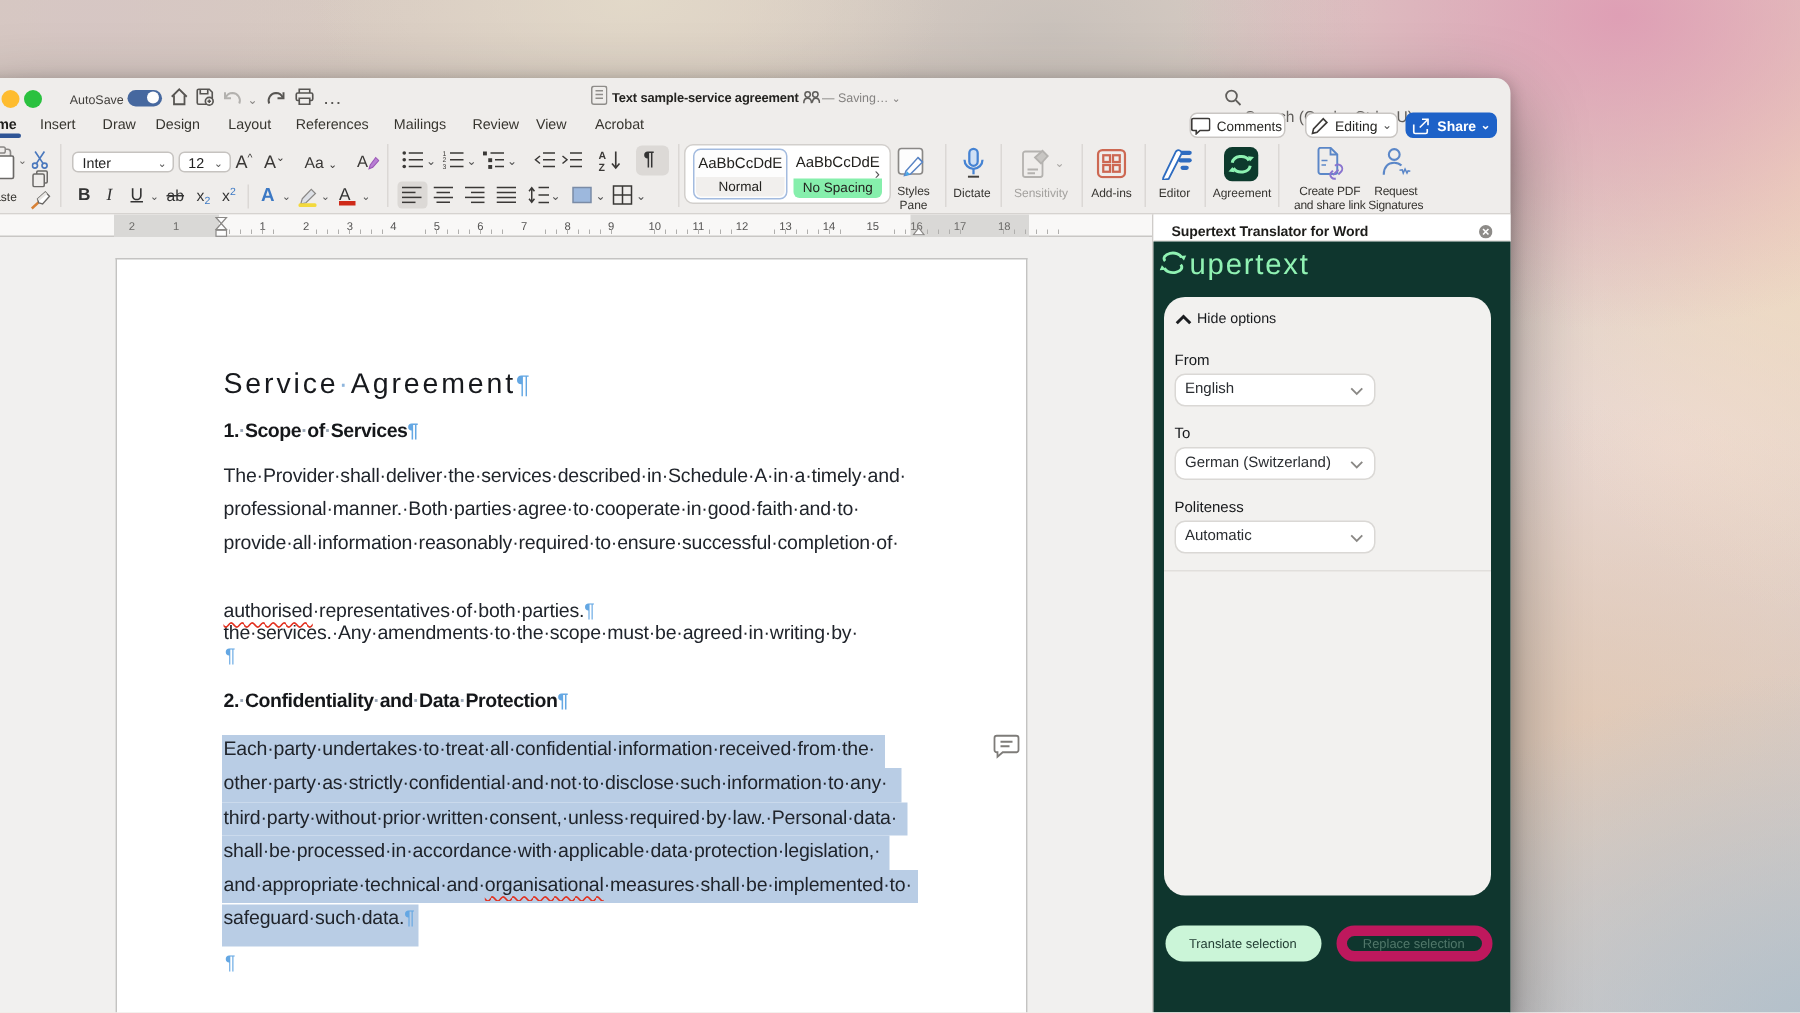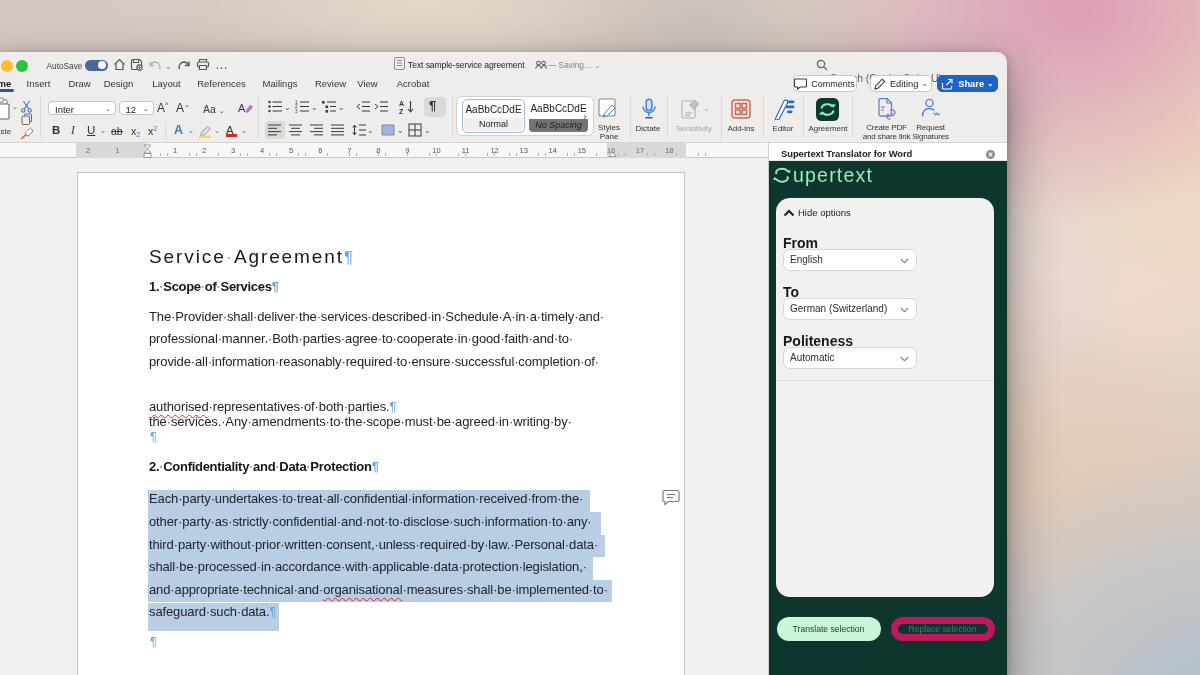--- a/index.html
+++ b/index.html
@@ -40,21 +40,21 @@
   #page { position:absolute; left:77px; top:14px; width:608px; height:520px; background:#fff; border:1px solid #c4c3c2; border-bottom:none; }
   .doc { position:absolute; color:#20242b; }
   .line { position:absolute; white-space:nowrap; font-size:13px; letter-spacing:-0.12px; }
   .pilc { color:#64a7e3; }
   .sq { text-decoration:underline wavy #e2301f 1px; text-underline-offset:2.5px; }
   
   #paneldiv { left:768px; top:143px; width:1px; height:532px; background:#cfccc9; }
   #panelhead { left:769px; top:143px; width:238px; height:18px; background:#ffffff; border-bottom:1px solid #e8e6e3; }
   #panel { left:769px; top:161px; width:238px; height:514px; background:#0f362e; }
   #card { position:absolute; left:7px; top:36.5px; width:218px; height:399px; background:#f2f1ef; border-radius:14px; }
-  .plabel { position:absolute; left:7px; font-size:14px; font-weight:bold; color:#16181b; }
+  .plabel { position:absolute; left:7px; font-size:10px; font-weight:normal; color:#16181b; }
   .dd { position:absolute; left:7px; width:134px; height:21.5px; background:#fff; border:1px solid #dad8d5; border-radius:7px;
         font-size:10px; color:#2a2d31; line-height:19.5px; padding-left:6px; }
   .dd svg { position:absolute; right:7px; top:7.5px; }
   .gbtn { position:absolute; border-radius:12.5px; font-size:8.6px; display:flex; align-items:center; justify-content:center; }
 </style>
 </head>
 <body>
 <div id="stage">
   <div id="win" class="abs"></div>
 
@@ -102,21 +102,21 @@
   <div class="abs" style="left:215px; top:57px; font-size:13px; color:#575552; letter-spacing:1px;">…</div>
 
   <div class="abs" style="left:394px; top:57px;">
     <svg width="11" height="13" viewBox="0 0 11 13">
         <rect x="0.5" y="0.5" width="10" height="12" rx="1.5" fill="none" stroke="#8f8d8a"></rect>
         <line x1="3" y1="3.5" x2="8" y2="3.5" stroke="#8f8d8a"></line>
         <line x1="3" y1="6" x2="8" y2="6" stroke="#8f8d8a"></line>
         <line x1="3" y1="8.5" x2="8" y2="8.5" stroke="#8f8d8a"></line>
       </svg>
   </div>
-  <div class="abs" style="left:408px; top:59.5px; font-size:8.6px; font-weight:normal; letter-spacing:-0.1px; color:#242320;">Text sample-service agreement</div>
+  <div class="abs" style="left:408px; top:59.5px; font-size:8.6px; font-weight:bold; letter-spacing:-0.1px; color:#242320;">Text sample-service agreement</div>
   <div class="abs" style="left:534.5px; top:59.5px;">
     <svg width="12" height="10" viewBox="0 0 14 11" fill="none" stroke="#5f5d5a" stroke-width="1.2">
         <circle cx="4" cy="3.2" r="2.1"></circle>
         <path d="M1 10 C1 7.2 2.3 6 4 6 C5.7 6 7 7.2 7 10"></path>
         <circle cx="10" cy="3.2" r="2.1"></circle>
         <path d="M7.6 9.6 C7.9 7 9 6 10.4 6 C12 6 13.2 7.2 13.2 9.8"></path>
       </svg>
   </div>
   <div class="abs" style="left:548px; top:60px; font-size:8.3px; color:#848280;">— Saving… <span style="font-size:7px;">⌄</span></div>
 
@@ -370,21 +370,21 @@
     <div class="abs" style="left:424px; top:126px; font-size:8px; color:#555;">⌄</div>
     <div class="vdiv" style="left:452px;"></div>
 
     <div class="abs" style="left:456px; top:96px; width:138px; height:40px; background:#fff; border:1px solid #d2cfcc; border-radius:6px;"></div>
     <div class="abs" style="left:462px; top:99px; width:63px; height:34px; background:#fdfdfd; border:1.5px solid #a3bbdf; border-radius:5px;">
       <div style="position:absolute; left:0; right:0; top:4px; text-align:center; font-size:10px; color:#23221f;">AaBbCcDdE</div>
       <div style="position:absolute; left:1px; right:1px; bottom:1px; height:13px; background:#f1efed; border-radius:0 0 3.5px 3.5px; text-align:center; font-size:9px; color:#23221f; line-height:13px;">Normal</div>
     </div>
     <div class="abs" style="left:528px; top:99px; width:61px; height:34px; background:#fff; border-radius:5px;">
       <div style="position:absolute; left:0; right:0; top:4px; text-align:center; font-size:10px; color:#23221f;">AaBbCcDdE</div>
-      <div style="position:absolute; left:1px; right:1px; bottom:1px; height:13px; background:#737373; border-radius:0 0 4px 4px; text-align:center; font-size:9px; color:#23221f; line-height:13px;font-style:italic;">No Spacing</div>
+      <div style="position:absolute; left:1px; right:1px; bottom:1px; height:13px; background:#86efac; border-radius:0 0 4px 4px; text-align:center; font-size:9px; color:#23221f; line-height:13px;">No Spacing</div>
     </div>
     <div class="abs" style="left:583px; top:110px; font-size:11px; color:#555;">›</div>
 
     <div class="abs" style="left:598px; top:98px;">
       <svg width="21" height="22" viewBox="0 0 21 22">
           <rect x="1" y="1" width="16" height="17" rx="2" fill="#fdfdfd" stroke="#8a8886" stroke-width="1.1"></rect>
           <path d="M6 16 L14 7 l3 3 L9 18 l-4 1z" fill="#fff" stroke="#5a85c4" stroke-width="1"></path>
           <path d="M14 7 l3 3" stroke="#5a85c4"></path>
           <path d="M5.5 19.5 l3 -1.5 -2 -2z" fill="#47a8e8"></path>
         </svg>

